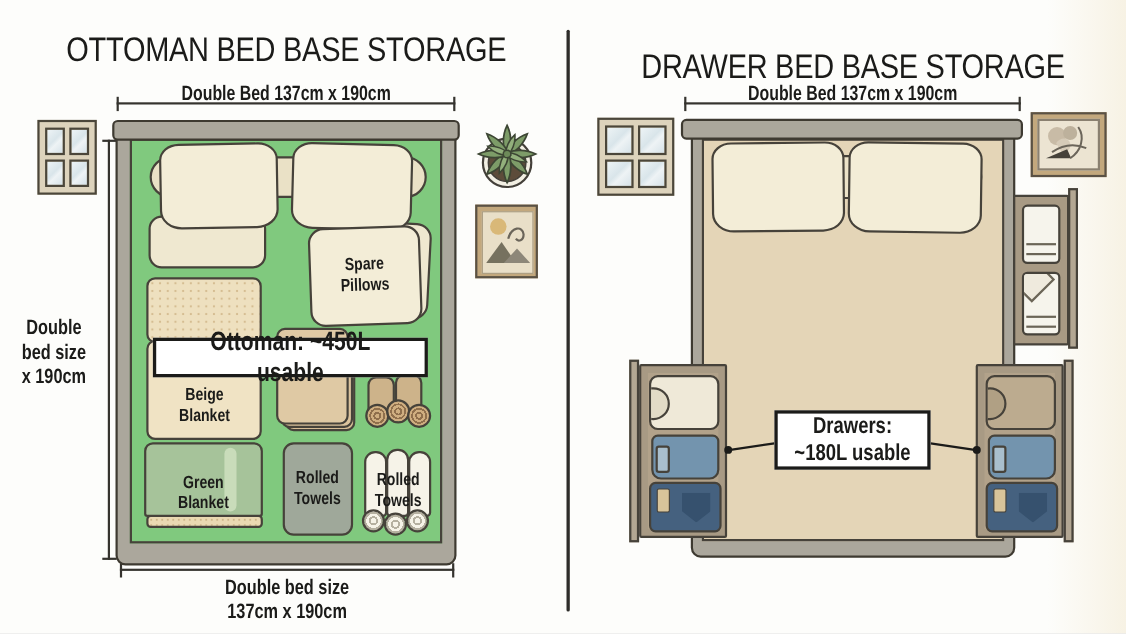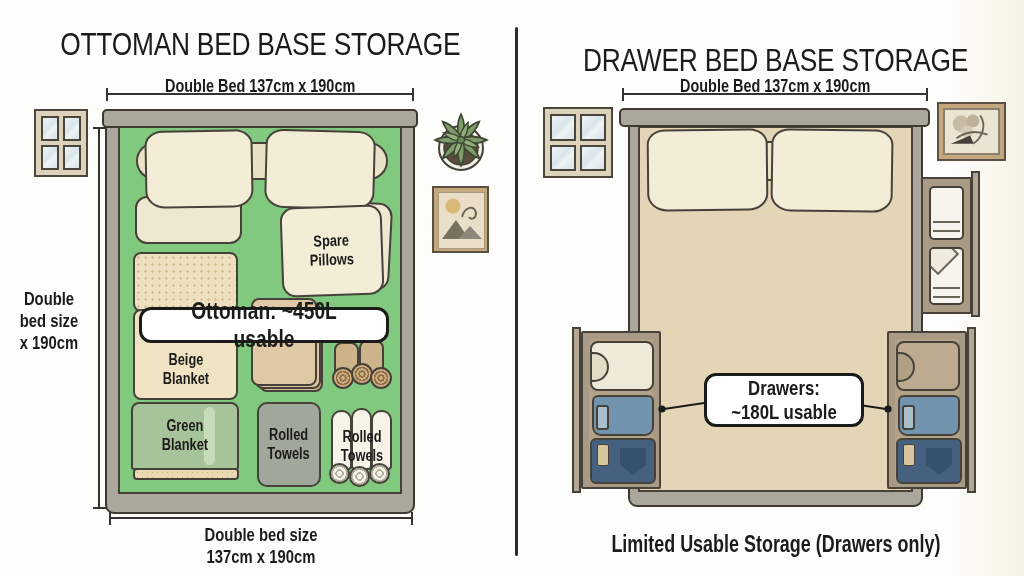--- a/index.html
+++ b/index.html
@@ -35,21 +35,21 @@
 
   
   .headboard{background:#aba79c;border:2px solid #3e3a31;border-radius:5px;box-sizing:border-box;z-index:3;}
   .bedframe{background:#aba79c;border:2px solid #3e3a31;border-radius:0 0 9px 9px;box-sizing:border-box;z-index:1;}
   .interior{border:2px solid #46423a;box-sizing:border-box;z-index:2;}
 
   .soft{border:2px solid #46423a;box-sizing:border-box;}
   .pillow{background:#f3edd7;border:2px solid #46423a;box-sizing:border-box;border-radius:18px 18px 20px 20px / 15px 15px 17px 17px;}
   .bolster{background:#eae1c6;border:2px solid #46423a;box-sizing:border-box;border-radius:20px;}
 
-  .callout{background:#ffffff;border:3px solid #1b1b19;box-sizing:border-box;display:flex;align-items:center;justify-content:center;z-index:10;border-radius:12px;}
+  .callout{background:#ffffff;border:3px solid #1b1b19;box-sizing:border-box;display:flex;align-items:center;justify-content:center;z-index:10;border-radius:0;}
   .callout .txt{width:100%;}
 
   .roll-spiral-brown{border:2px solid #46423a;border-radius:50%;box-sizing:border-box;
     background:repeating-radial-gradient(circle at 50% 50%, #cfae80 0 2px, #8f6f4c 2px 3.6px);}
   .roll-spiral-white{border:2px solid #46423a;border-radius:50%;box-sizing:border-box;
     background:repeating-radial-gradient(circle at 50% 50%, #f6f3e8 0 2.4px, #b5b0a0 2.4px 4.2px);}
 
   .drawerface{background:#b3a793;border:2px solid #46423a;box-sizing:border-box;z-index:4;}
   .drawerbox{background:#a89a84;border:2px solid #46423a;box-sizing:border-box;z-index:5;border-radius:2px;}
   .drawerbox .inner{position:absolute;left:6px;top:6px;right:6px;bottom:6px;background:#b2a28a;}
@@ -104,21 +104,21 @@
   <div class="abs soft" style="left:259px;top:306px;width:64px;height:86px;z-index:2;border-radius:8px;background:#d6bd95;"></div>
   <div class="abs soft" style="left:255px;top:302px;width:66px;height:87px;z-index:3;border-radius:8px;background:#dbc39d;"></div>
   <div class="abs soft" style="left:251px;top:298px;width:66px;height:88px;z-index:4;border-radius:8px;background:#dfc9a4;"></div>
 
   <div class="abs soft" style="left:334px;top:342px;width:25px;height:36px;z-index:3;border-radius:8px 8px 4px 4px;background:#cdb38a;"></div>
   <div class="abs soft" style="left:359px;top:340px;width:25px;height:38px;z-index:3;border-radius:8px 8px 4px 4px;background:#cdb38a;"></div>
   <div class="abs roll-spiral-brown" style="left:332px;top:367px;width:22px;height:22px;z-index:4;"></div>
   <div class="abs roll-spiral-brown" style="left:351px;top:363px;width:22px;height:22px;z-index:4;"></div>
   <div class="abs roll-spiral-brown" style="left:370px;top:367px;width:22px;height:22px;z-index:4;"></div>
 
-  <div class="abs soft" style="left:131px;top:402px;width:108px;height:68px;z-index:3;border-radius:8px 8px 3px 3px;background:#a6c39a;display:flex;align-items:center;justify-content:center;">
+  <div class="abs soft" style="left:131px;top:402px;width:108px;height:68px;z-index:3;border-radius:8px 8px 3px 3px;background:#a6c39a;display:flex;align-items:flex-end;justify-content:center;">
     <div style="position:absolute;right:22px;top:3px;bottom:3px;width:11px;background:#c9dcba;border-radius:6px;"></div>
     <div class="txt itemlabel sq80" style="position:relative;">Green
 Blanket</div>
   </div>
   <div class="abs soft" style="left:133px;top:468px;width:106px;height:12px;z-index:2;border-radius:4px;background:#ead9b2;background-image:radial-gradient(#cdb488 .8px, transparent 1px);background-size:5px 5px;"></div>
   <div class="abs soft" style="left:136px;top:478px;width:104px;height:12px;z-index:1;border-radius:4px;background:#b5937a;"></div>
 
   <div class="abs soft" style="left:257px;top:402px;width:64px;height:85px;z-index:3;border-radius:10px;background:#9fa89a;display:flex;align-items:center;justify-content:center;">
     <div class="txt itemlabel sq80">Rolled
 Towels</div>
@@ -233,31 +233,30 @@
     </div>
   </div>
   <div class="abs drawerface" style="left:967px;top:327px;width:9px;height:166px;"></div>
 
   <svg class="abs" style="left:655px;top:395px;z-index:9;" width="240" height="24" viewBox="0 0 240 24">
     <line x1="49" y1="8" x2="9" y2="14" stroke="#1b1b19" stroke-width="2"></line>
     <circle cx="7" cy="14" r="3.6" fill="#1b1b19"></circle>
     <line x1="191" y1="8" x2="231" y2="14" stroke="#1b1b19" stroke-width="2"></line>
     <circle cx="233" cy="14" r="3.6" fill="#1b1b19"></circle>
   </svg>
-  <div class="abs callout" style="left:704px;top:373px;width:160px;height:54px;">
+  <div class="abs callout" style="left:704px;top:373px;width:142px;height:54px;">
     <div class="txt sq80" style="font-size:21px;">Drawers:
 ~180L usable</div>
   </div>
 
   <div class="abs" style="left:937px;top:102px;width:69px;height:59px;background:#c3a87d;border:2px solid #5a5144;box-sizing:border-box;padding:4px;">
     <svg width="57" height="47" viewBox="0 0 57 47" style="display:block;background:#ece4d2;border:2px solid #8a8070;box-sizing:border-box;">
       <circle cx="17" cy="15" r="9" fill="#c8bba6"></circle>
       <circle cx="30" cy="12" r="7" fill="#bdb19c"></circle>
       <path d="M16,22 C20,16 28,16 30,22 C32,28 24,33 21,30 Z" fill="#d6cbb8"></path>
       <polygon points="6,37 27,28 31,37" fill="#46423a"></polygon>
       <path d="M38,6 C45,16 41,30 30,37" fill="none" stroke="#6b655a" stroke-width="2"></path>
       <path d="M12,31 C22,24 34,22 46,27" fill="none" stroke="#6b655a" stroke-width="2"></path>
     </svg>
   </div>
 
-  <div class="abs txt" style="left:556px;top:531px;width:440px;font-size:23px;"><span class="sq78" style="display:inline-block">Limited Usable Storage (Drawers only)</span></div>
 
 </div>
 
 </body></html>

